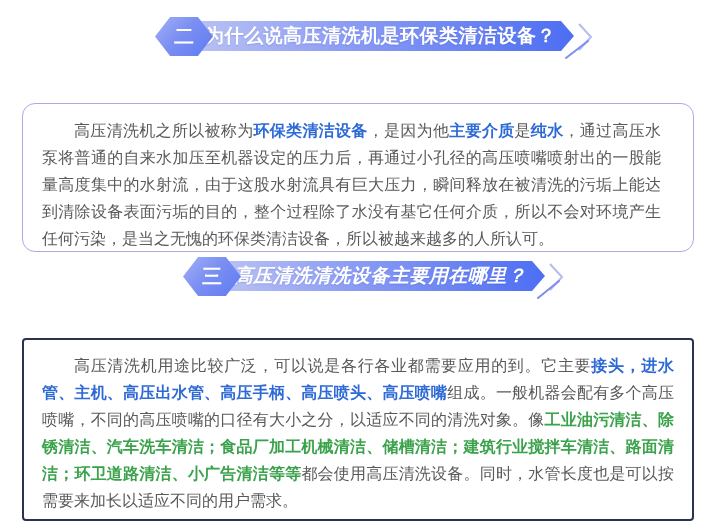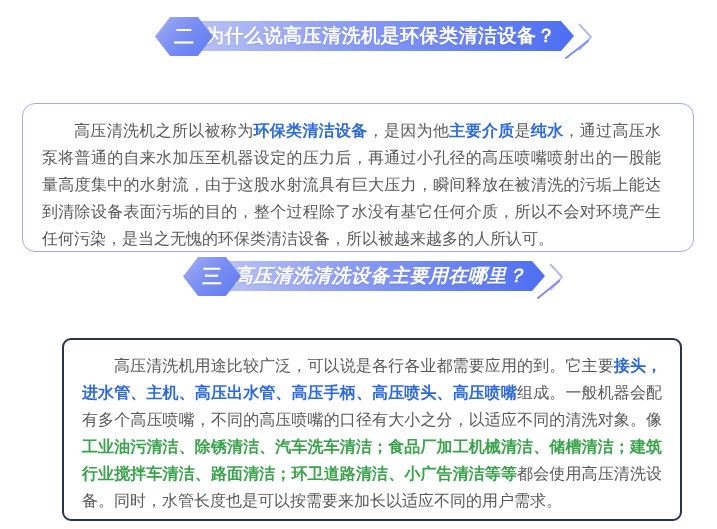--- a/index.html
+++ b/index.html
@@ -24,21 +24,21 @@
     padding-right:10px;box-sizing:border-box;
     text-shadow:0 1px 1px rgba(40,60,160,.18);
   }
   .deco{position:absolute;z-index:1;}
   
   .pbox{
     position:absolute;left:22px;box-sizing:border-box;overflow:hidden;
     font-size:16px;line-height:27px;color:#595959;text-align:justify;
   }
   .pbox-1{top:103px;width:672px;height:149px;border:1px solid #a7abe2;border-radius:13px;padding:13px 32px 0 19px;}
-  .pbox-2{top:338px;width:620px;height:183px;border:2px solid #293350;border-radius:9px;padding:12px 18px 0 18px;margin-left:40px;}
+  .pbox-2{top:338px;width:672px;height:183px;border:2px solid #293350;border-radius:4px;padding:12px 18px 0 18px;}
   .pbox p{margin:0;text-indent:2em;}
   .run-normal{color:#595959;}
   .run-blue{color:#2d6ad5;font-weight:bold;}
   .run-green{color:#3aa24b;font-weight:bold;}
   
   .hex-1{left:155px;top:17px;}
   .banner-1{left:197px;top:21px;width:377px;}
   .outline-1{left:578px;top:23px;}
   .underline-1{left:262px;top:40px;}
   .hex-2{left:183px;top:257px;}

